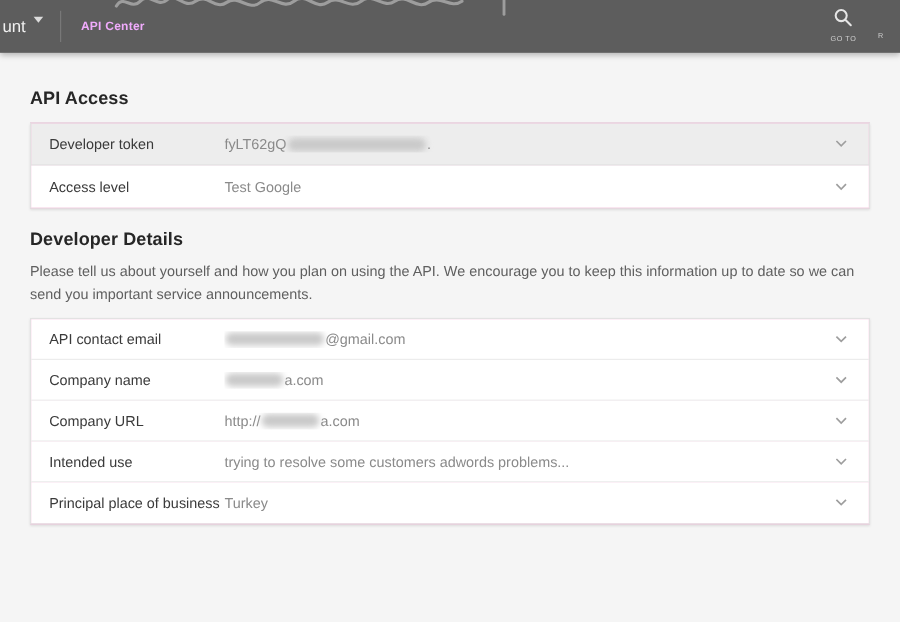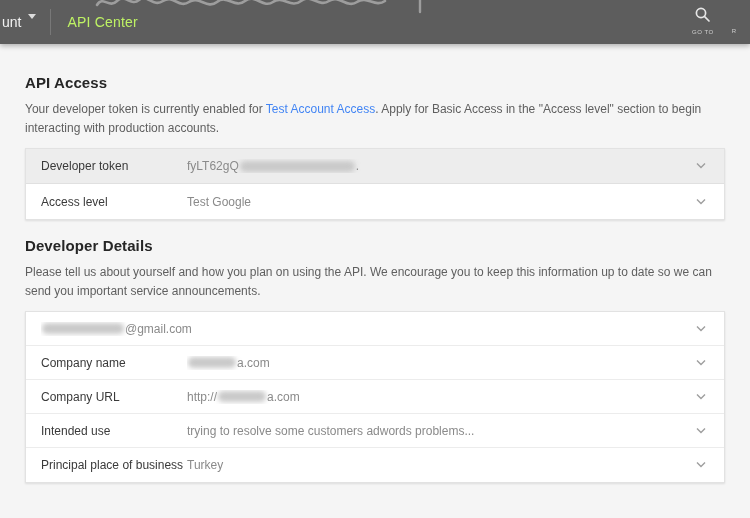--- a/index.html
+++ b/index.html
@@ -42,23 +42,23 @@
     border-right: 4px solid transparent;
     border-top: 5px solid #dcdcdc;
     display: inline-block;
   }
   .header-divider {
     width: 1px; height: 26px;
     background: #787878;
     margin: 0 16px 0 14px;
   }
   .header-title {
-    font-size: 14px;
-    font-weight: normal;
-    color: #bef264;
+    font-size: 10px;
+    font-weight: bold;
+    color: #f0abfc;
     letter-spacing: 0.2px;
   }
   .header-right {
     position: absolute;
     right: 14px; top: 6px;
     display: flex;
     align-items: flex-start;
     gap: 18px;
   }
   .nav-tool {
@@ -175,21 +175,20 @@
       <span class="nav-tool-label">GO TO</span>
     </div>
     <div class="nav-tool-truncated">R</div>
   </div>
 </div>
 
 <div class="content">
 
   <div class="section-heading heading-1">API Access</div>
 
-  <p class="section-desc"><span>Your developer token is currently enabled for </span><a class="link">Test Account Access</a><span>. Apply for Basic Access in the "Access level" section to begin interacting with production accounts.</span></p>
 
   <div class="card card-1">
       <div class="row shaded">
         <div class="row-label">Developer token</div>
         <div class="row-value">
           <span>fyLT62gQ</span>
           <span class="redacted" style="width: 115px;"></span>
           <span>.</span>
         </div>
         <span class="chevron">
@@ -210,20 +209,21 @@
         </span>
       </div>
     </div>
 
   <div class="section-heading heading-2">Developer Details</div>
 
   <p class="section-desc">Please tell us about yourself and how you plan on using the API. We encourage you to keep this information up to date so we can send you important service announcements.</p>
 
   <div class="card card-2">
       <div class="row">
+        <div class="row-label">API contact email</div>
         <div class="row-value">
           <span class="redacted" style="width: 82px;"></span>
           <span>@gmail.com</span>
         </div>
         <span class="chevron">
           <svg width="12" height="8" viewBox="0 0 12 8">
             <path d="M2 1.5 L6 5.5 L10 1.5" fill="none" stroke="#9e9e9e" stroke-width="1.4"></path>
           </svg>
         </span>
       </div>

